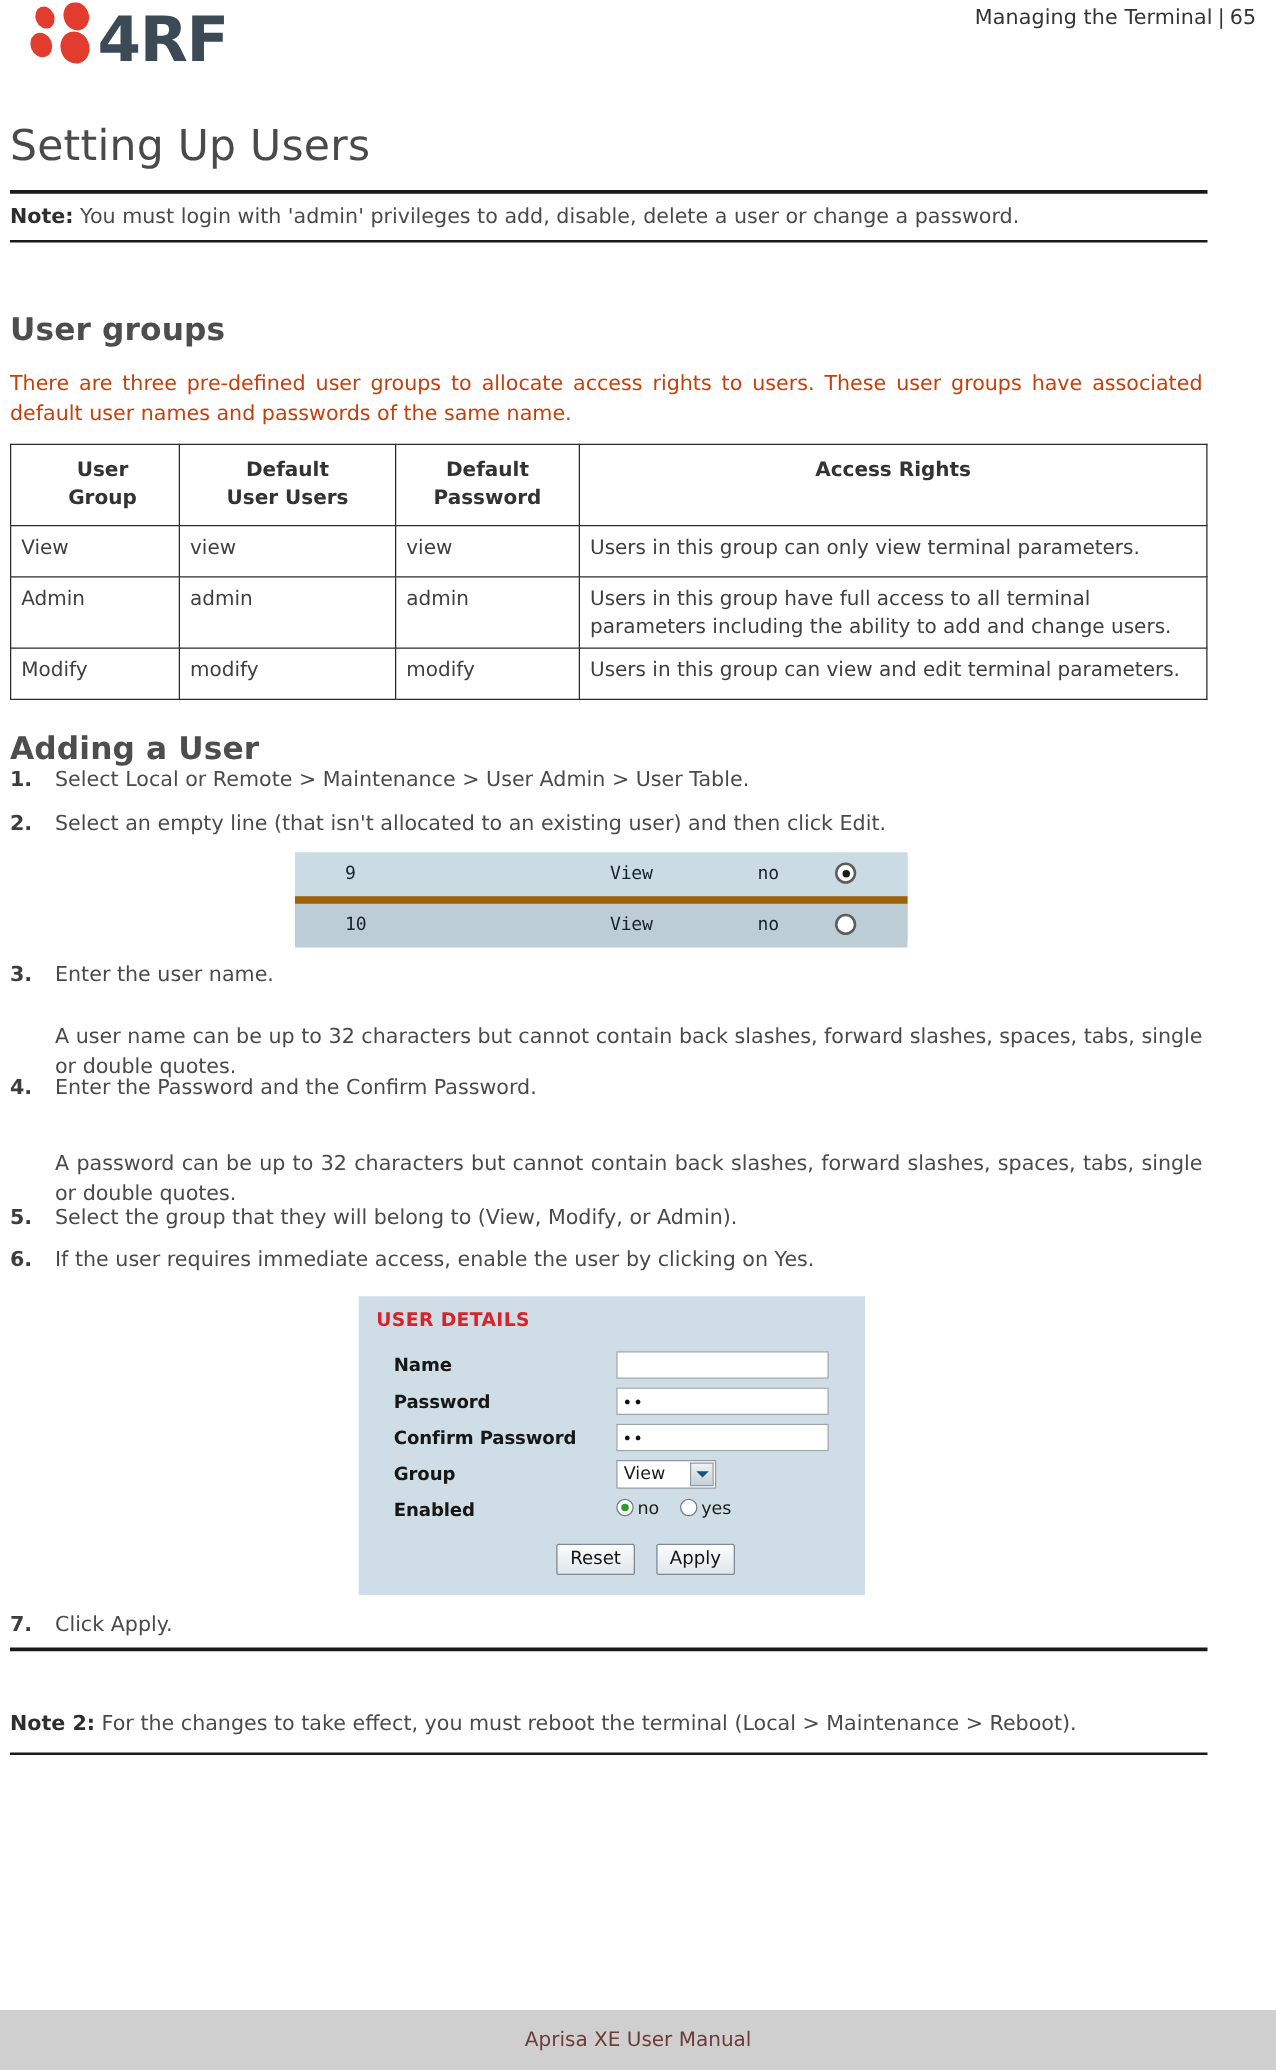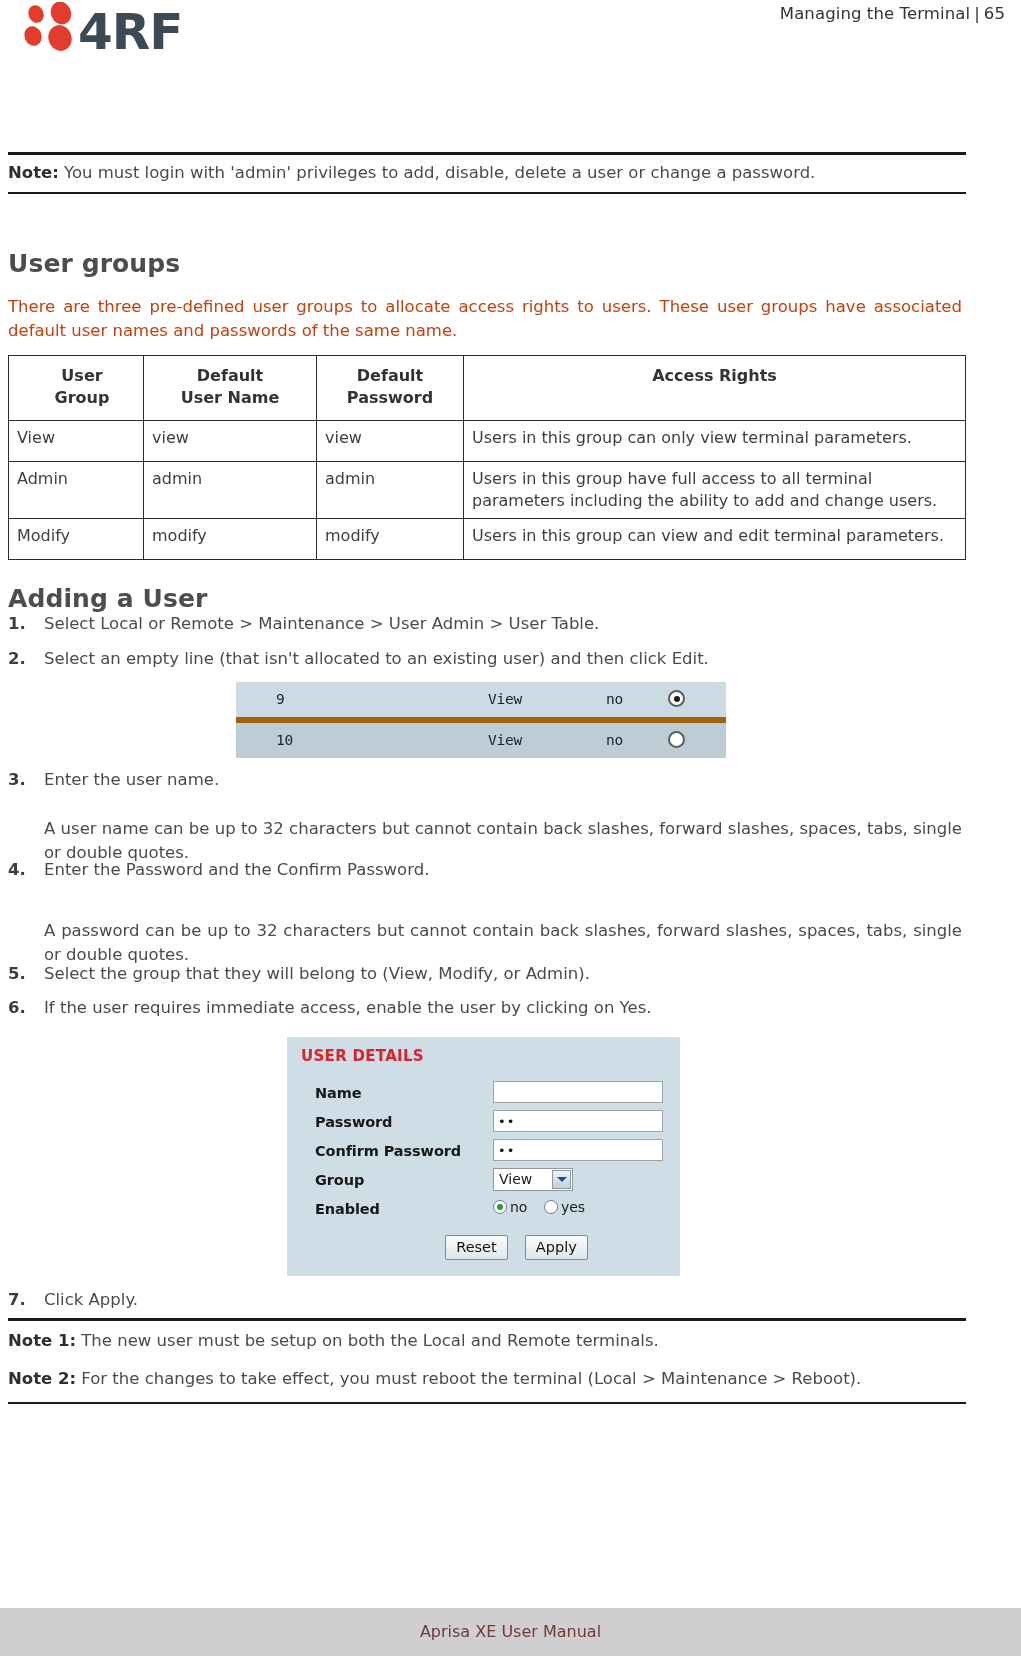--- a/index.html
+++ b/index.html
@@ -208,20 +208,21 @@
   }
 
   
   .shot-dialog {
     position: absolute;
     left: 287px; top: 1037px;
     width: 393px;
     height: 239px;
     background: #cfdde6;
     font-family: "DejaVu Sans", "Liberation Sans", sans-serif;
+    padding-left: 12px;
   }
   .ud-title {
     position: absolute;
     left: 14px; top: 10px;
     font-size: 15px;
     font-weight: bold;
     color: #d8232a;
     letter-spacing: 0.3px;
   }
   .ud-row {
@@ -371,40 +372,41 @@
         <g fill="#3c4a56" font-family="DejaVu Sans, sans-serif" font-size="50" font-weight="bold">
           <text x="64" y="47" letter-spacing="-1">4RF</text>
         </g>
       </svg>
     </div>
     <div class="header-right">
       <span>Managing the Terminal</span><span class="sep">|</span><span>65</span>
     </div>
   </div>
 
+  <h1 class="h1">Setting Up Users</h1>
 
   <div class="rule" id="rule-note-top"></div>
   <div class="note-line" id="note-main">
     <b>Note:</b><span> You must login with 'admin' privileges to add, disable, delete a user or change a password.</span>
   </div>
   <div class="rule" id="rule-note-bottom"></div>
 
   <h2 class="h2" id="h2-user-groups">User groups</h2>
   <p class="para" id="para-intro">There are three pre-defined user groups to allocate access rights to users. These user groups have associated default user names and passwords of the same name.</p>
 
   <table class="tbl">
     <thead>
       <tr>
         <th class="c1">
           <div>User</div>
           <div>Group</div>
         </th>
         <th class="c2">
           <div>Default</div>
-          <div>User Name</div>
+          <div>User Users</div>
         </th>
         <th class="c3">
           <div>Default</div>
           <div>Password</div>
         </th>
         <th class="c4 hdr-ar">Access Rights</th>
       </tr>
     </thead>
     <tbody>
       <tr>
@@ -516,23 +518,20 @@
       <span class="ud-btn">Apply</span>
     </div>
   </div>
 
   <div class="step" id="step7">
     <span class="num">7.</span>
     <span class="txt">Click Apply.</span>
   </div>
 
   <div class="rule" id="rule-notes-top"></div>
-  <div class="note-line" id="note1">
-    <b>Note 1:</b><span> The new user must be setup on both the Local and Remote terminals.</span>
-  </div>
   <div class="note-line" id="note2">
     <b>Note 2:</b><span> For the changes to take effect, you must reboot the terminal (Local &gt; Maintenance &gt; Reboot).</span>
   </div>
   <div class="rule" id="rule-notes-bottom"></div>
 
   <div class="footer-band"></div>
   <div class="footer-text">Aprisa XE User Manual</div>
 
 </div>
 

